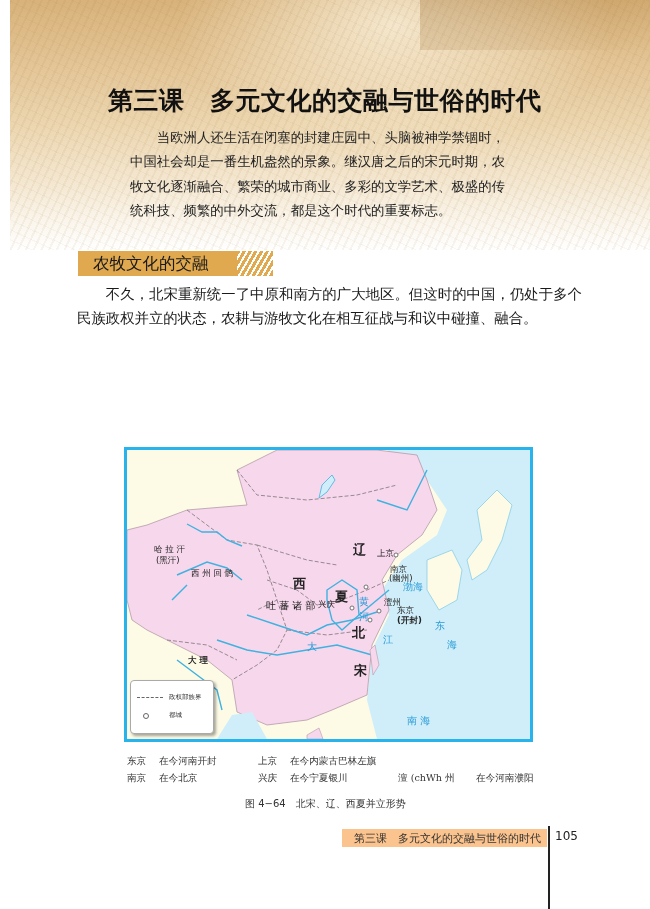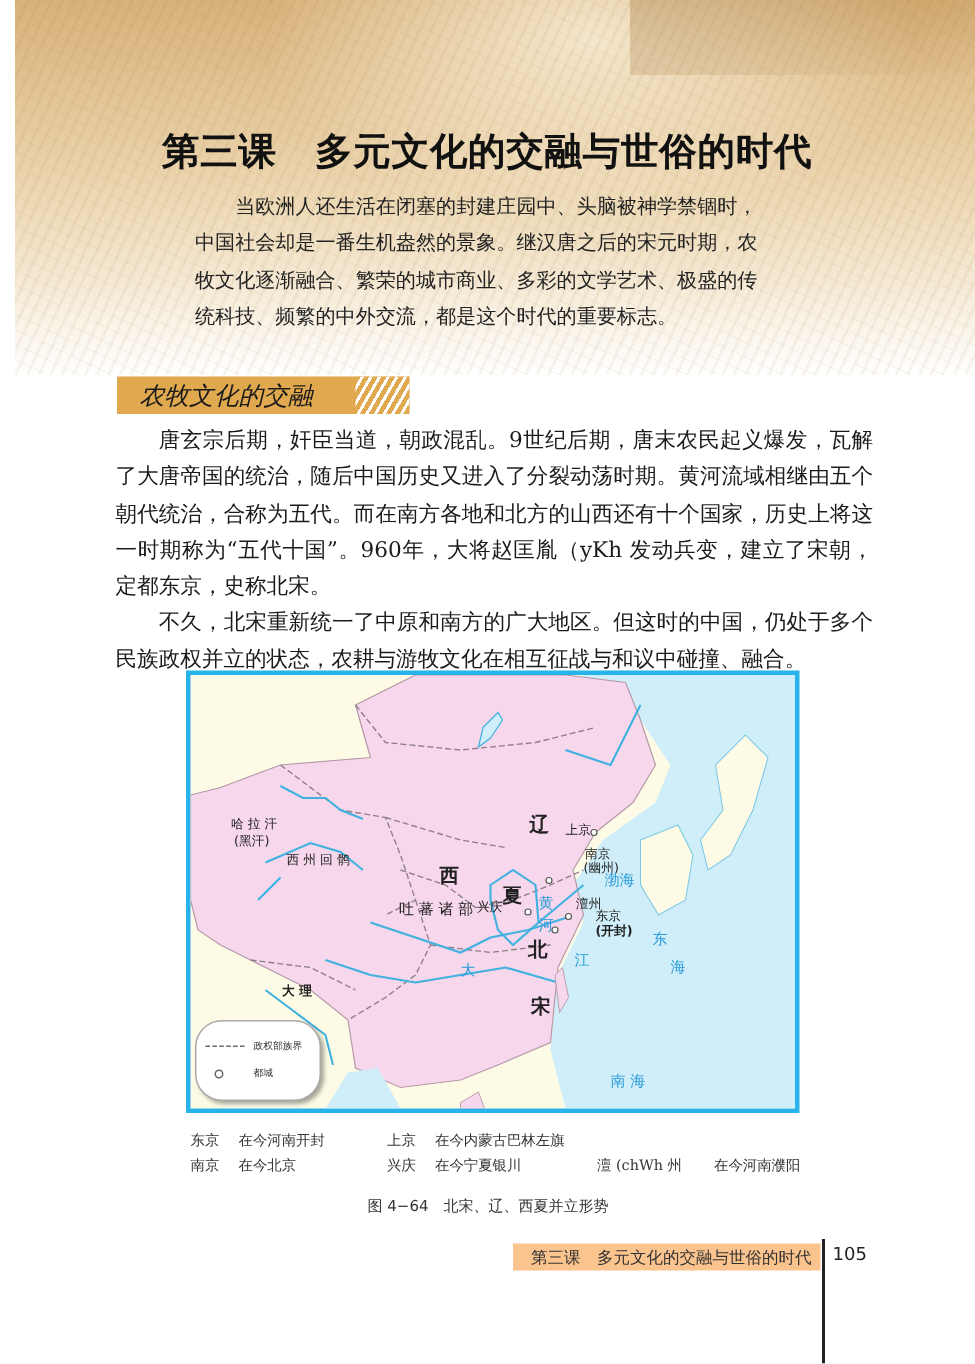--- a/index.html
+++ b/index.html
@@ -30,21 +30,20 @@
     .intro {
       position: absolute; left: 130px; top: 126px; width: 378px;
       font-family: Liberation Sans, sans-serif;
       font-size: 13.4px; line-height: 24.3px; color: #222;
     }
     .intro p { margin: 0; text-indent: 2em; }
     .section-bar {
       position: absolute; left: 78px; top: 251px; width: 195px; height: 25px;
       background: #e0a94f;
       overflow: hidden;
-      font-style: italic;
     }
     .section-bar .stripes {
       position: absolute; right: 0; top: 0; width: 36px; height: 25px;
       background: repeating-linear-gradient(120deg, #e0a94f 0 3px, #ffffff 3px 5px);
     }
     .section-title {
       position: absolute; left: 15px; top: 2px;
       font-family: "DejaVu Sans", sans-serif; font-size: 16.5px; color: #1a1a1a;
     }
     .body-text {
@@ -61,21 +60,21 @@
     .map-frame svg { position: absolute; left: 0; top: 0; }
     .map-label {
       position: absolute; font-family: "DejaVu Sans", sans-serif; color: #222;
       white-space: nowrap;
     }
     .map-label.big { font-size: 13px; font-weight: bold; }
     .map-label.small { font-size: 8.5px; }
     .map-label.water { color: #2a9bd8; font-size: 10px; }
     .legend-box {
       position: absolute; left: 3px; top: 230px; width: 82px; height: 52px;
-      background: #ffffff; border: 1px solid #aaa; border-radius: 18px;
+      background: #ffffff; border: 1px solid #aaa; border-radius: 4px;
       box-shadow: 2px 2px 3px rgba(0,0,0,0.35);
       font-family: "DejaVu Sans", sans-serif; font-size: 6.5px; color: #333;
     }
     .legend-row { position: absolute; left: 6px; display: flex; align-items: center; gap: 6px; }
     .legend-line { width: 26px; border-top: 1px dashed #666; }
     .legend-dot { width: 4px; height: 4px; border: 1px solid #666; border-radius: 50%; margin-left: 6px; margin-right: 14px; }
     .inset {
       position: absolute; right: 0; bottom: 0; width: 56px; height: 84px;
       border: 1px solid #29b3ec; background: #cfeef9;
     }
@@ -121,21 +120,20 @@
 <div class="intro">
   <p>当欧洲人还生活在闭塞的封建庄园中、头脑被神学禁锢时，中国社会却是一番生机盎然的景象。继汉唐之后的宋元时期，农牧文化逐渐融合、繁荣的城市商业、多彩的文学艺术、极盛的传统科技、频繁的中外交流，都是这个时代的重要标志。</p>
 </div>
 
 <div class="section-bar">
   <span class="section-title">农牧文化的交融</span>
   <span class="stripes"></span>
 </div>
 
 <div class="body-text">
-  <p>唐玄宗后期，奸臣当道，朝政混乱。9世纪后期，唐末农民起义爆发，瓦解了大唐帝国的统治，随后中国历史又进入了分裂动荡时期。黄河流域相继由五个朝代统治，合称为五代。而在南方各地和北方的山西还有十个国家，历史上将这一时期称为“五代十国”。960年，大将赵匡胤（yKh 发动兵变，建立了宋朝，定都东京，史称北宋。</p>
   <p>不久，北宋重新统一了中原和南方的广大地区。但这时的中国，仍处于多个民族政权并立的状态，农耕与游牧文化在相互征战与和议中碰撞、融合。</p>
 </div>
 
 <div class="map-frame">
   <svg width="403" height="289" viewBox="0 0 403 289">
 
     <path d="M260 0 L403 0 L403 289 L250 289 L240 250 L245 200 L262 165 L255 140 L275 110 L310 85 L320 60 L300 30 Z" fill="#cfeef9"></path>
 
     <path d="M300 110 L325 100 L335 120 L330 150 L312 160 L300 140 Z" fill="#fdfbe6" stroke="#7cc9e6" stroke-width="0.7"></path>
     <path d="M350 60 L370 40 L385 55 L375 90 L360 120 L345 130 L340 110 L355 90 Z" fill="#fdfbe6" stroke="#7cc9e6" stroke-width="0.7"></path>

